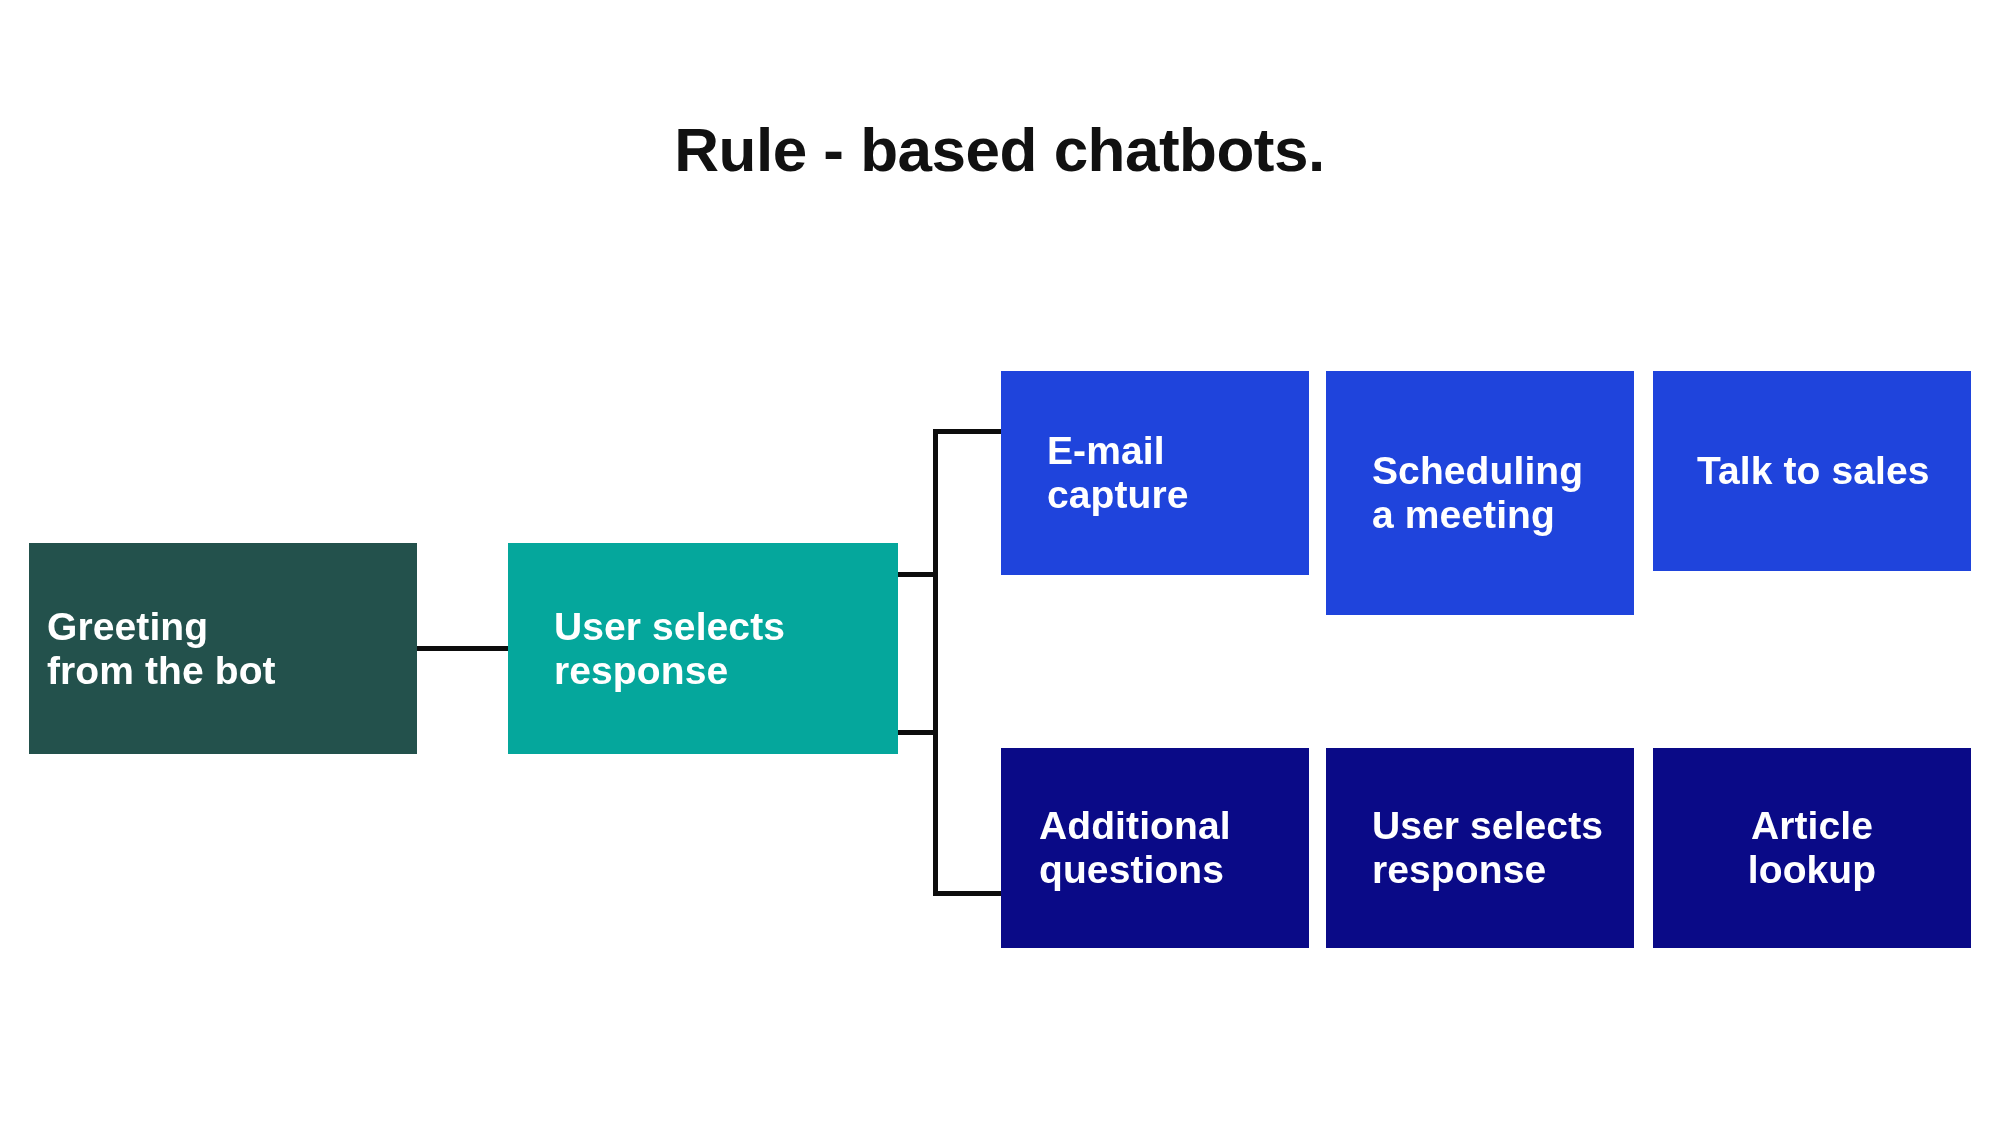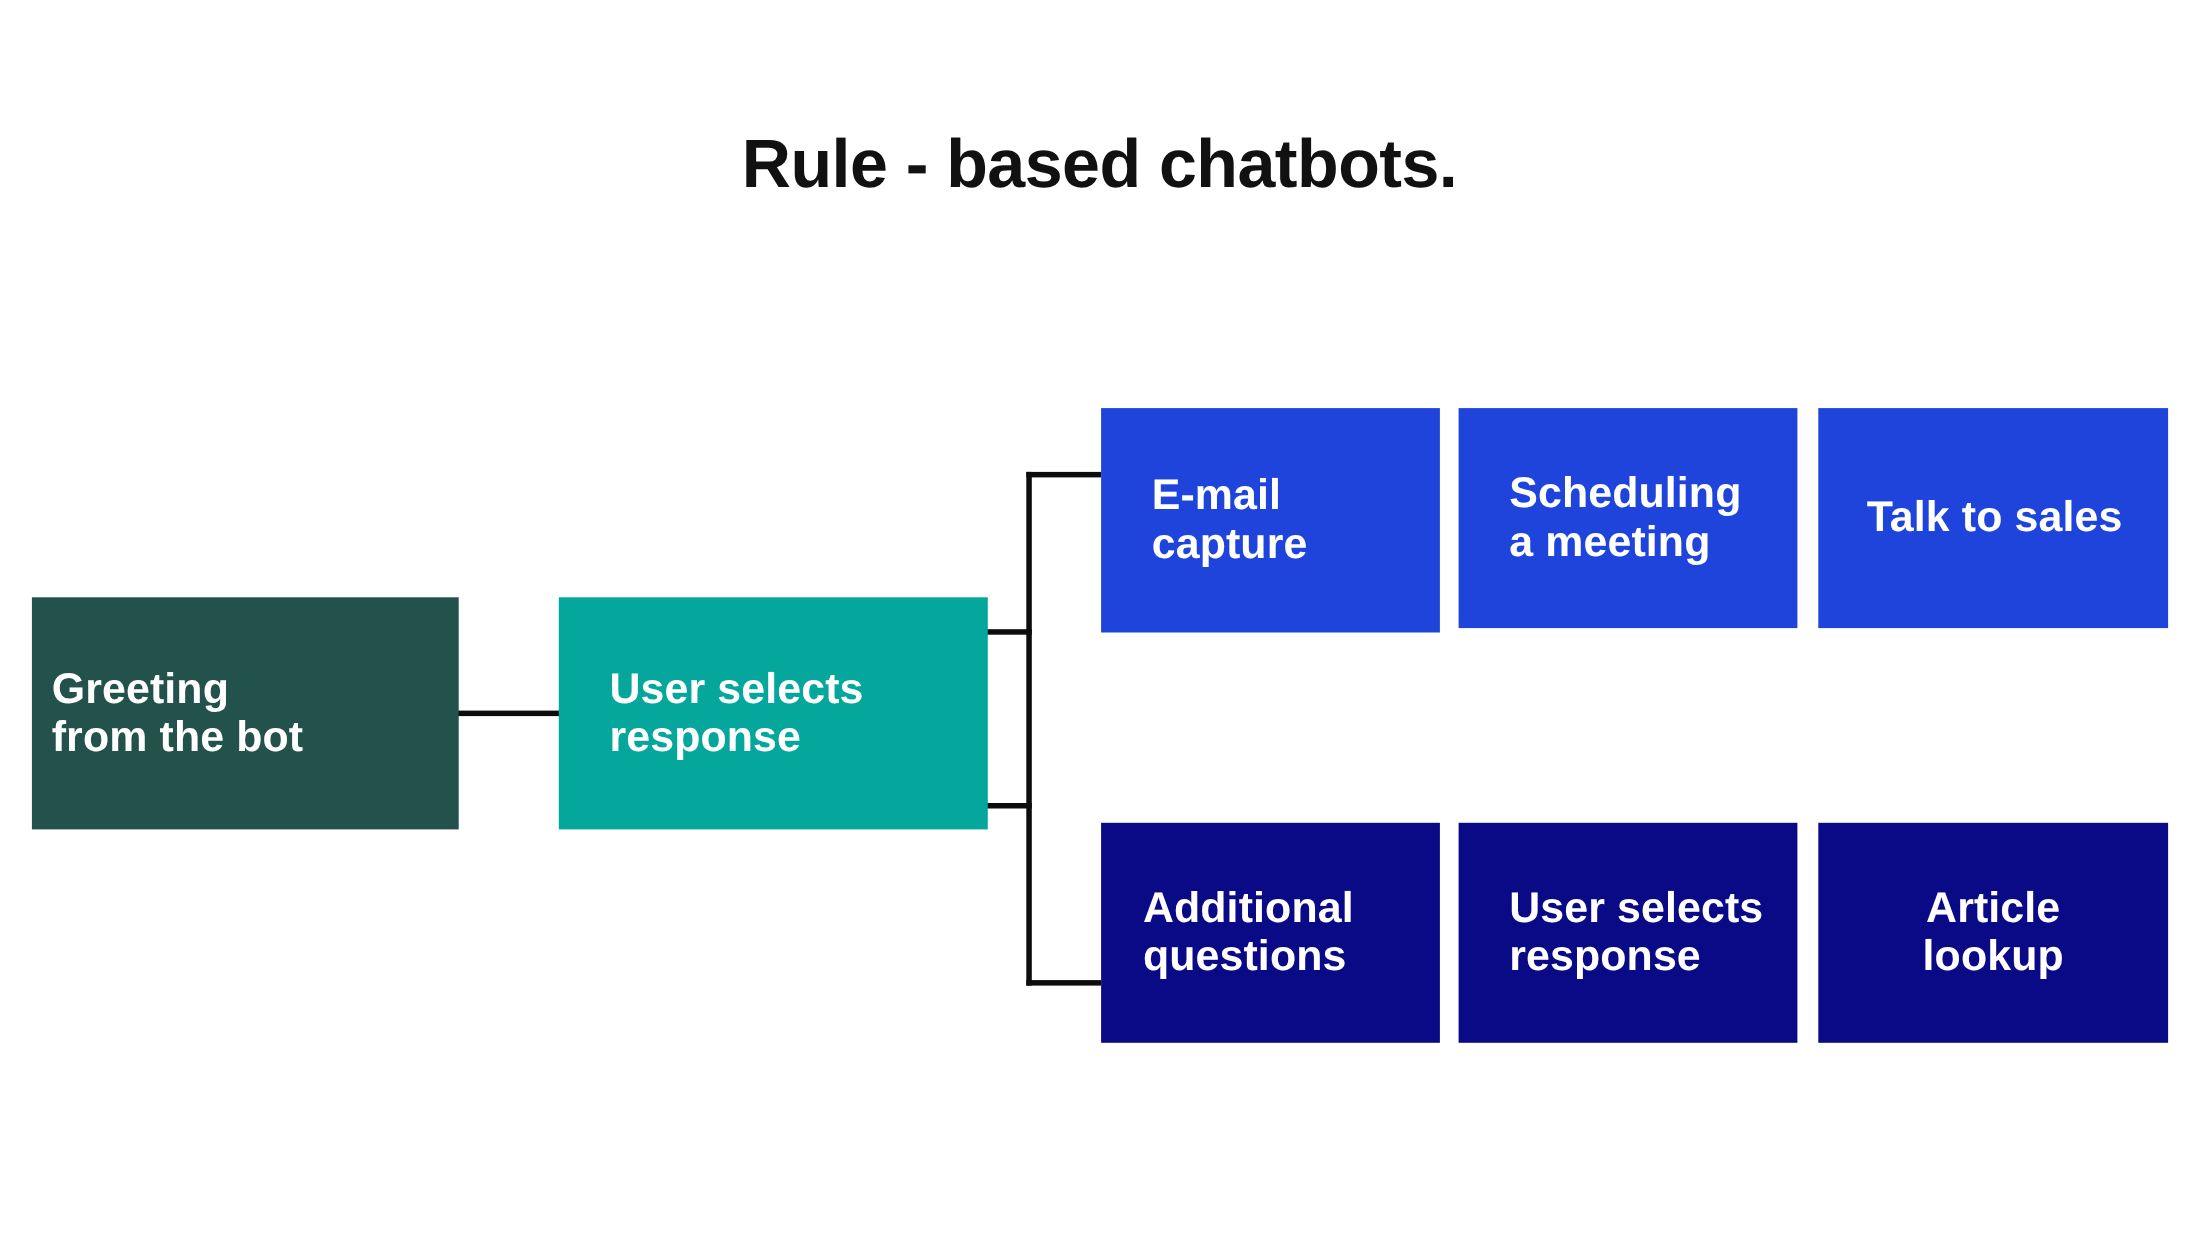--- a/index.html
+++ b/index.html
@@ -104,21 +104,21 @@
   <div class="node pad-left-sm" style="left:508px; top:512px; width:390px; height:211px; background:#05a79c;">
     <span class="node-label">User selects
 response</span>
   </div>
 
   <div class="node pad-left-sm" style="left:1001px; top:340px; width:308px; height:204px; background:#1f44dc;justify-content:center;">
     <span class="node-label">E-mail
 capture</span>
   </div>
 
-  <div class="node pad-left-sm" style="left:1326px; top:340px; width:308px; height:200px; background:#1f44dc;">
+  <div class="node pad-left-sm" style="left:1326px; top:340px; width:308px; height:244px; background:#1f44dc;">
     <span class="node-label">Scheduling
 a meeting</span>
   </div>
 
   <div class="node pad-left-sm" style="left:1653px; top:340px; width:318px; height:200px; background:#1f44dc;padding-left:44px;">
     <span class="node-label">Talk to sales</span>
   </div>
 
   <div class="node pad-left-sm" style="left:1001px; top:717px; width:308px; height:200px; background:#0a0a87;padding-left:38px;">
     <span class="node-label">Additional

